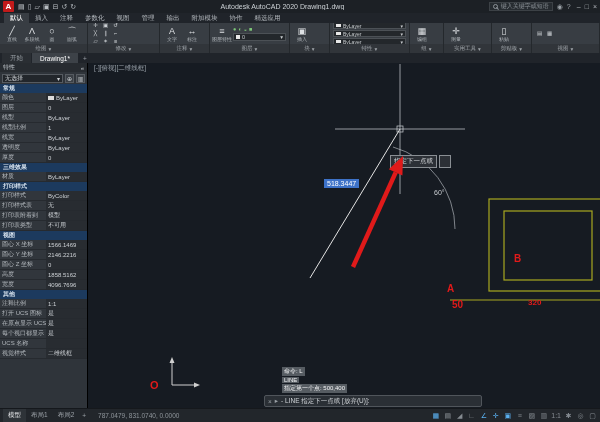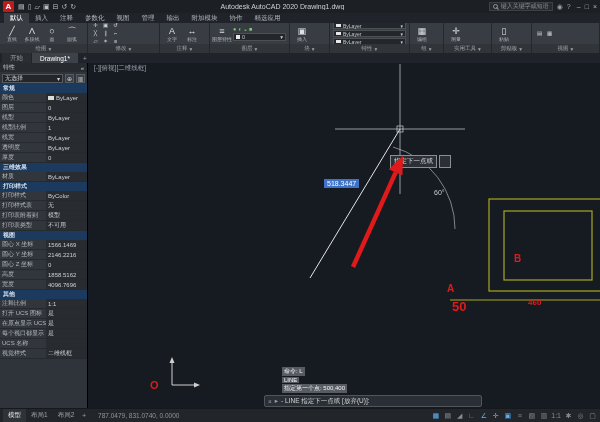--- a/index.html
+++ b/index.html
@@ -74,21 +74,21 @@
   .canvas svg{position:absolute;left:0;top:0;width:100%;height:100%;}
   .vp-label{position:absolute;left:6px;top:1px;font-size:6.5px;color:#98a0a8;z-index:2;}
   .dim-input{position:absolute;left:236px;top:116px;background:#3d72c8;color:#ffffff;font-size:7px;padding:1px 3px;z-index:2;}
   .tooltip{position:absolute;left:302px;top:92px;display:flex;gap:2px;z-index:2;}
   .tt-main{background:#2c3036;border:1px solid #8a8f94;color:#d8dbde;padding:1px 3px;font-size:6.5px;white-space:nowrap;}
   .tt-aux{width:12px;background:#2c3036;border:1px solid #8a8f94;}
   .angle-label{position:absolute;left:346px;top:126px;font-size:7px;color:#c8ccd0;z-index:2;}
   .ann{position:absolute;color:#e01a1a;font-weight:bold;z-index:2;}
   .ann-a{left:359px;top:220px;font-size:10px;}
   .ann-b{left:426px;top:190px;font-size:10px;}
-  .ann-50{left:364px;top:236px;font-size:13px;}
+  .ann-50{left:364px;top:236px;font-size:10px;}
   .ann-460{left:440px;top:235px;font-size:8px;}
   .ann-o{left:62px;top:316px;font-size:11px;}
   .cmdhist{position:absolute;left:194px;top:304px;display:flex;flex-direction:column;align-items:flex-start;gap:1px;z-index:3;}
   .chip{background:rgba(140,146,152,0.55);color:#f2f3f4;font-size:6px;padding:0 2px;white-space:nowrap;}
   .cmddock{position:absolute;left:176px;top:332px;width:218px;height:12px;background:rgba(45,49,55,0.92);border:1px solid #50555b;border-radius:2px;display:flex;align-items:center;gap:3px;padding:0 3px;font-size:6.5px;color:#d0d4d8;z-index:3;white-space:nowrap;overflow:hidden;}
   .cmddock .dk{color:#9aa0a6;}
   .arrow-svg{z-index:4;pointer-events:none;}
 
   
   .sbar{height:14px;background:#22262b;border-top:1px solid #15181c;display:flex;align-items:center;font-size:6.5px;color:#9aa0a6;padding:0 3px;gap:3px;flex:none;}
@@ -525,21 +525,21 @@
       <div class="dim-input">518.3447</div>
       <div class="tooltip">
         <span class="tt-main">指定下一点或</span>
         <span class="tt-aux"></span>
       </div>
       <div class="angle-label">60°</div>
 
       <div class="ann ann-a">A</div>
       <div class="ann ann-b">B</div>
       <div class="ann ann-50">50</div>
-      <div class="ann ann-460">460</div>
+      <div class="ann ann-460">320</div>
       <div class="ann ann-o">O</div>
 
       <div class="cmdhist">
           <div class="chip">命令: L</div>
           <div class="chip">LINE</div>
           <div class="chip">指定第一个点: 500,400</div>
         </div>
 
       <div class="cmddock">
         <span class="dk">×</span>

